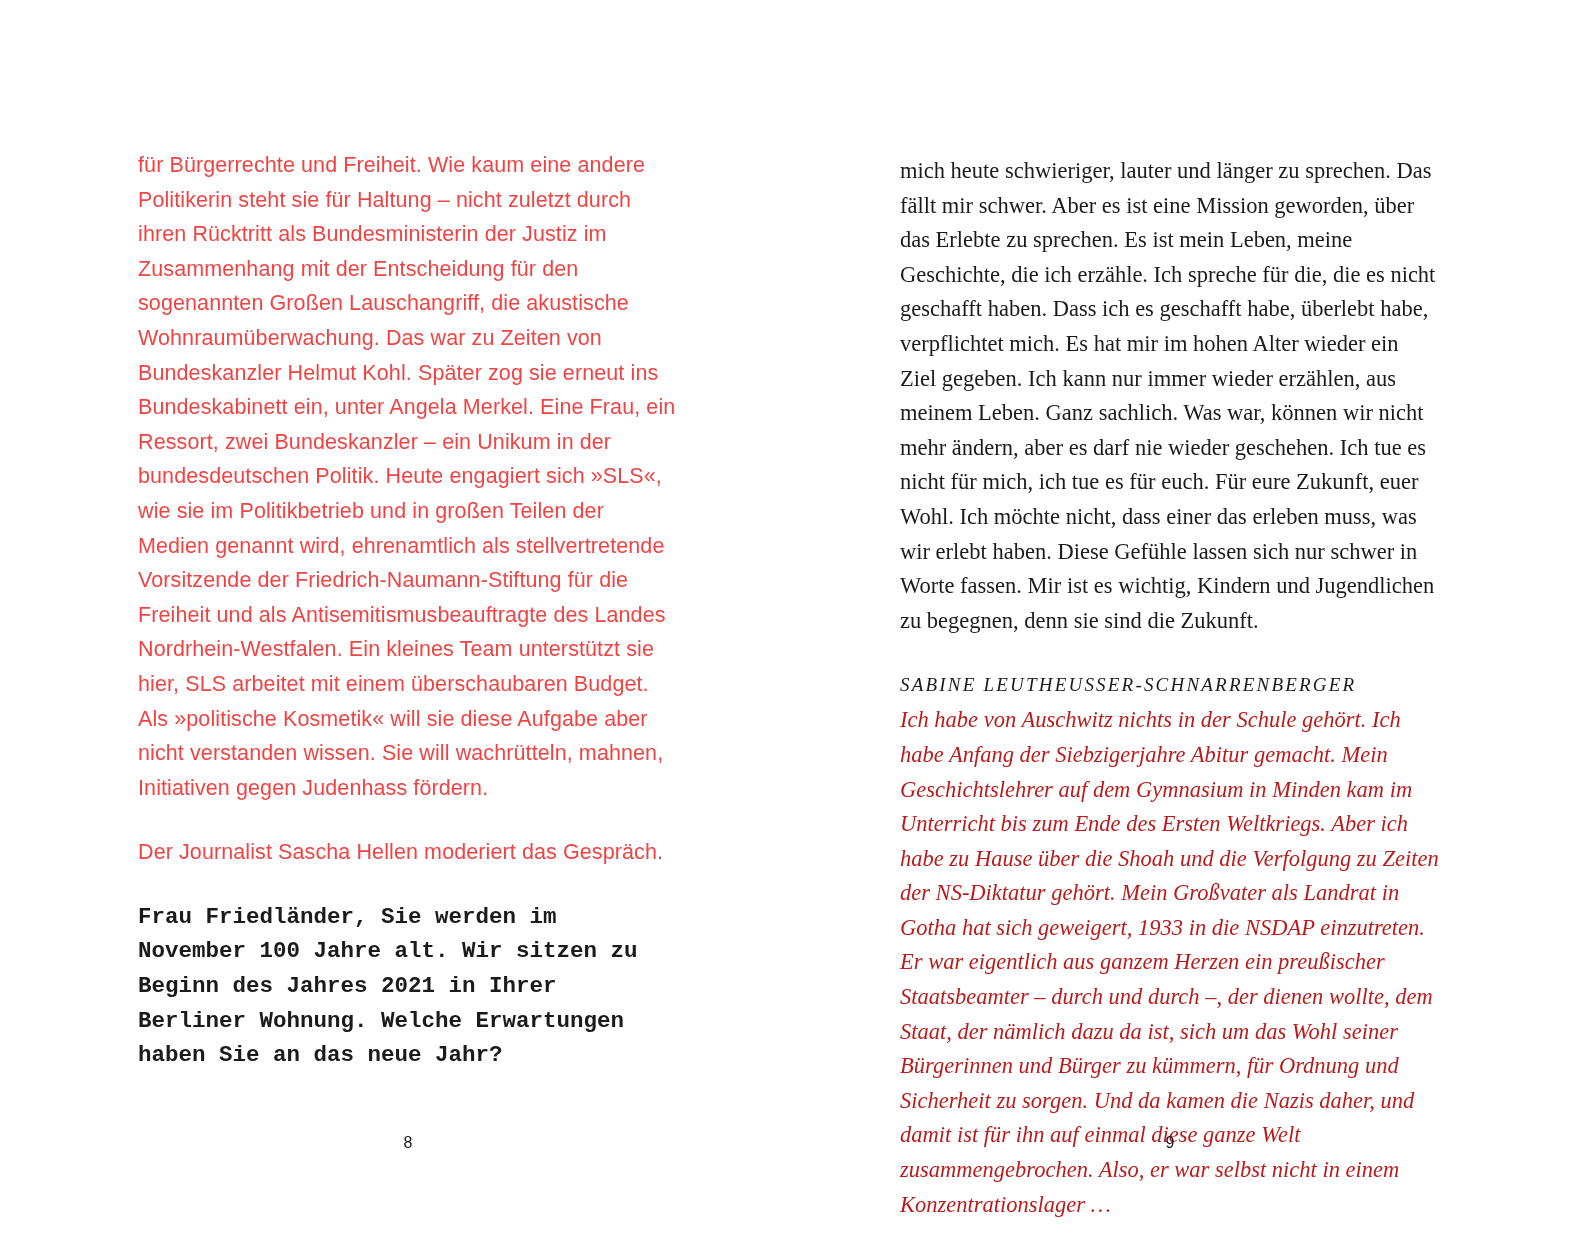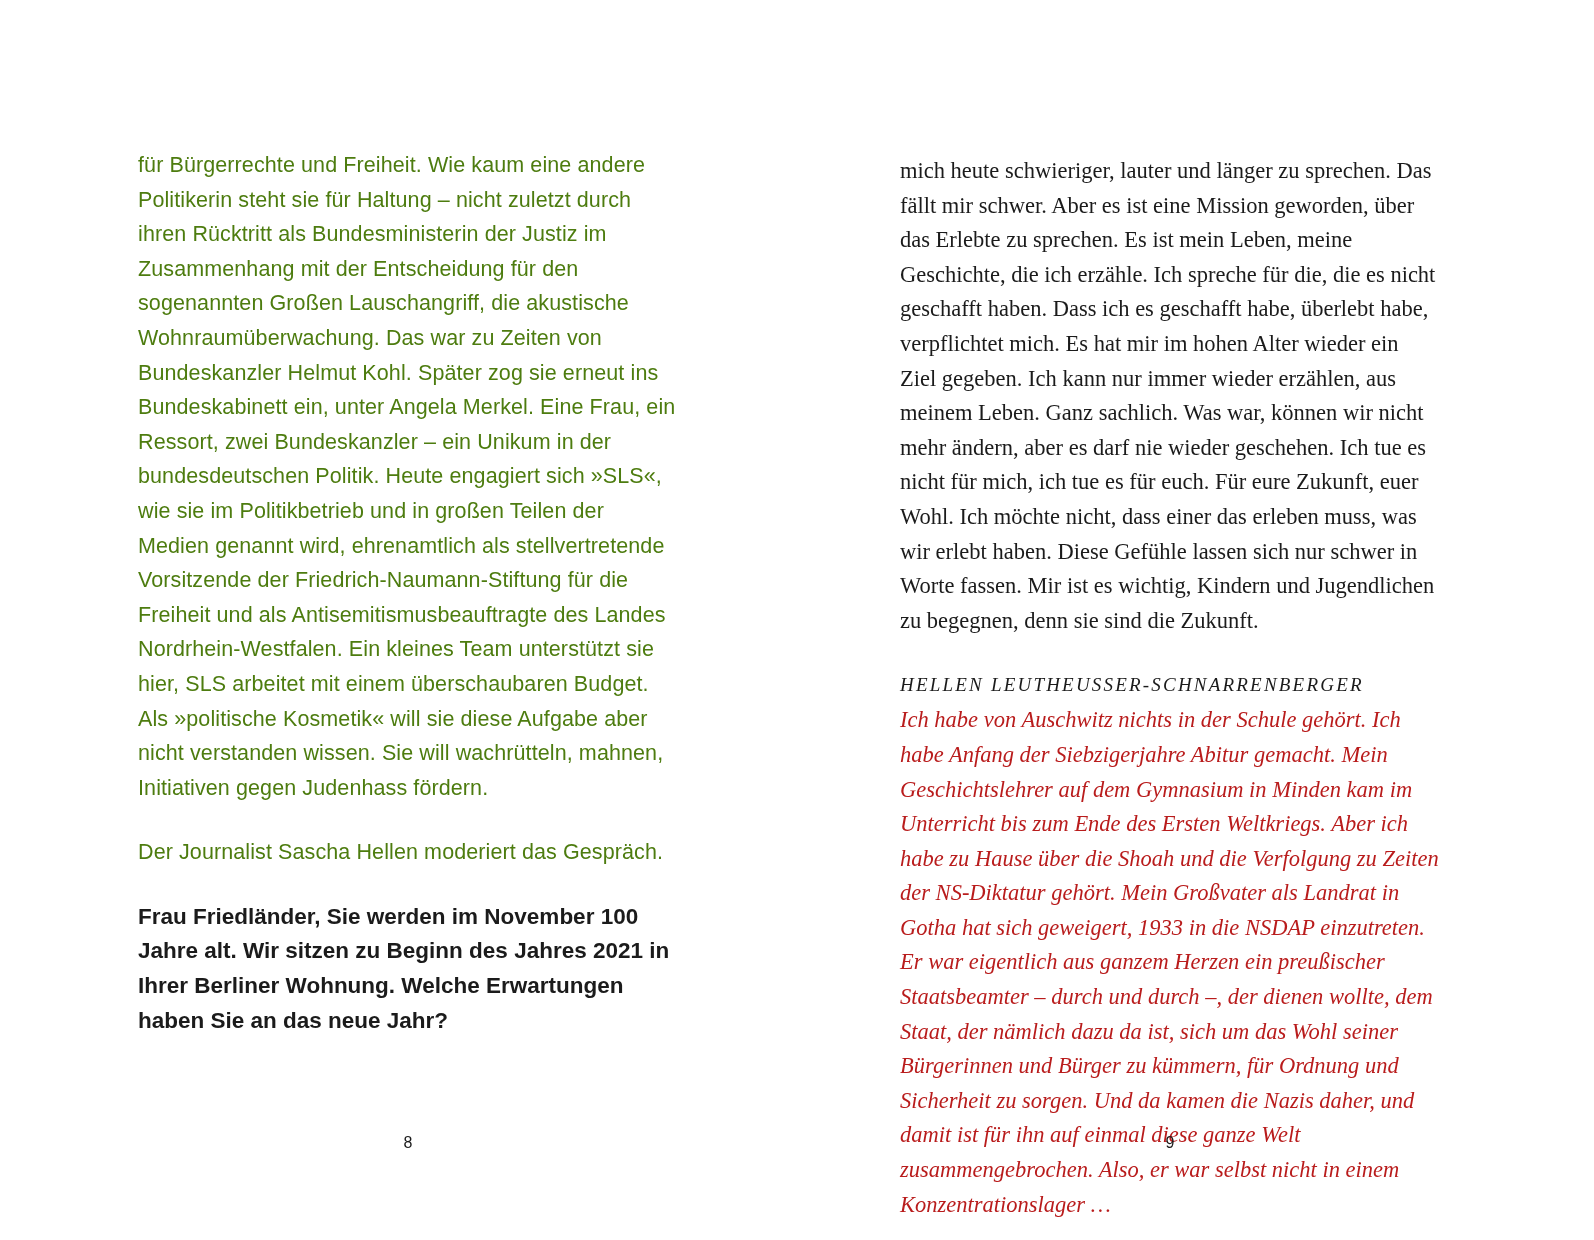--- a/index.html
+++ b/index.html
@@ -54,37 +54,37 @@
     width: 540px;
     text-align: center;
   }
 
   
   .sans-body {
     font-family: "Liberation Sans", sans-serif;
     font-size: 21.5px;
     line-height: 34.6px;
     letter-spacing: 0.1px;
-    color: #4d7c0f;
+    color: #ef4444;
     margin: 0 0 30px 0;
     text-align: left;
     hyphens: manual;
   }
   .sans-body:last-child { margin-bottom: 0; }
 
   .speaker-sans {
     font-family: "Liberation Sans", sans-serif;
     font-size: 18.5px;
     letter-spacing: 2.3px;
     line-height: 34px;
     margin: 0 0 2px 0;
     color: #1b1b1b;
   }
   .question {
-    font-family: Liberation Sans, sans-serif;
+    font-family: Liberation Mono, monospace;
     font-weight: bold;
     font-size: 22.5px;
     line-height: 34.6px;
     margin: 0 0 30px 0;
     color: #1b1b1b;
   }
   .answer-sans {
     font-family: "Liberation Serif", serif;
     font-size: 22.5px;
     line-height: 34.6px;
@@ -143,21 +143,21 @@
     </div>
     <div class="folio">8</div>
   </div>
 
   <div class="page page-right">
     <div class="column">
 
       <p class="serif-body">mich heute schwieriger, lauter und länger zu sprechen. Das fällt mir schwer. Aber es ist eine Mission geworden, über das Erlebte zu sprechen. Es ist mein Leben, meine Geschichte, die ich erzähle. Ich spreche für die, die es nicht geschafft haben. Dass ich es geschafft habe, überlebt habe, verpflichtet mich. Es hat mir im hohen Alter wieder ein Ziel gegeben. Ich kann nur immer wieder erzählen, aus meinem Leben. Ganz sachlich. Was war, können wir nicht mehr ändern, aber es darf nie wieder geschehen. Ich tue es nicht für mich, ich tue es für euch. Für eure Zukunft, euer Wohl. Ich möchte nicht, dass einer das erleben muss, was wir erlebt haben. Diese Gefühle lassen sich nur schwer in Worte fassen. Mir ist es wichtig, Kindern und Jugendlichen zu begegnen, denn sie sind die Zukunft.</p>
 
       <div class="block">
-        <p class="speaker-serif">HELLEN LEUTHEUSSER-SCHNARRENBERGER</p>
+        <p class="speaker-serif">SABINE LEUTHEUSSER-SCHNARRENBERGER</p>
         <p class="answer-italic">Ich habe von Auschwitz nichts in der Schule gehört. Ich habe Anfang der Siebzigerjahre Abitur gemacht. Mein Geschichtslehrer auf dem Gymnasium in Minden kam im Unterricht bis zum Ende des Ersten Weltkriegs. Aber ich habe zu Hause über die Shoah und die Verfolgung zu Zeiten der NS-Diktatur gehört. Mein Großvater als Landrat in Gotha hat sich geweigert, 1933 in die NSDAP einzutreten. Er war eigentlich aus ganzem Herzen ein preußischer Staatsbeamter – durch und durch –, der dienen wollte, dem Staat, der nämlich dazu da ist, sich um das Wohl seiner Bürgerinnen und Bürger zu kümmern, für Ordnung und Sicherheit zu sorgen. Und da kamen die Nazis daher, und damit ist für ihn auf einmal diese ganze Welt zusammengebrochen. Also, er war selbst nicht in einem Konzentrationslager …</p>
       </div>
 
     </div>
     <div class="folio">9</div>
   </div>
 
 </div>
 
 </body></html>

